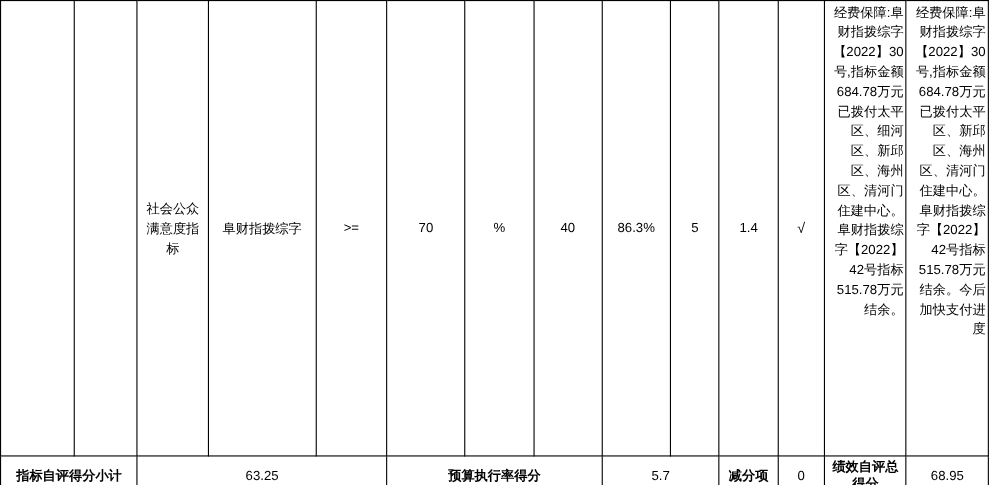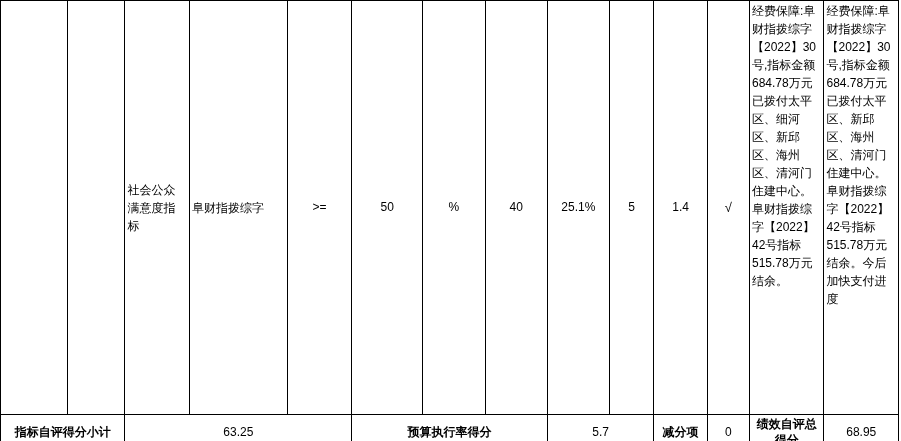--- a/index.html
+++ b/index.html
@@ -35,27 +35,27 @@
     overflow-wrap: break-word;
   }
   .main-row td {
     height: 411px;
   }
   .cell-text {
     display: block;
     width: 100%;
   }
   .vtext {
-    text-align: left;
+    text-align: right;
     line-height: 1.5;
     font-size: 12px;
   }
   .narrow-wrap {
     display: block;
-    text-align: left;
+    text-align: center;
     line-height: 1.5;
   }
   .summary-row td {
     height: 26px;
     font-weight: bold;
   }
   .summary-row td.value {
     font-weight: normal;
   }
   .blank {
@@ -93,30 +93,30 @@
         <td>
           <span class="cell-text narrow-wrap">社会公众满意度指标</span>
         </td>
         <td>
           <span class="cell-text narrow-wrap">阜财指拨综字</span>
         </td>
         <td>
           <span class="cell-text">&gt;=</span>
         </td>
         <td>
-          <span class="cell-text">50</span>
+          <span class="cell-text">70</span>
         </td>
         <td>
           <span class="cell-text">%</span>
         </td>
         <td>
           <span class="cell-text">40</span>
         </td>
         <td>
-          <span class="cell-text">25.1%</span>
+          <span class="cell-text">86.3%</span>
         </td>
         <td>
           <span class="cell-text">5</span>
         </td>
         <td>
           <span class="cell-text">1.4</span>
         </td>
         <td>
           <span class="cell-text check">√</span>
         </td>

